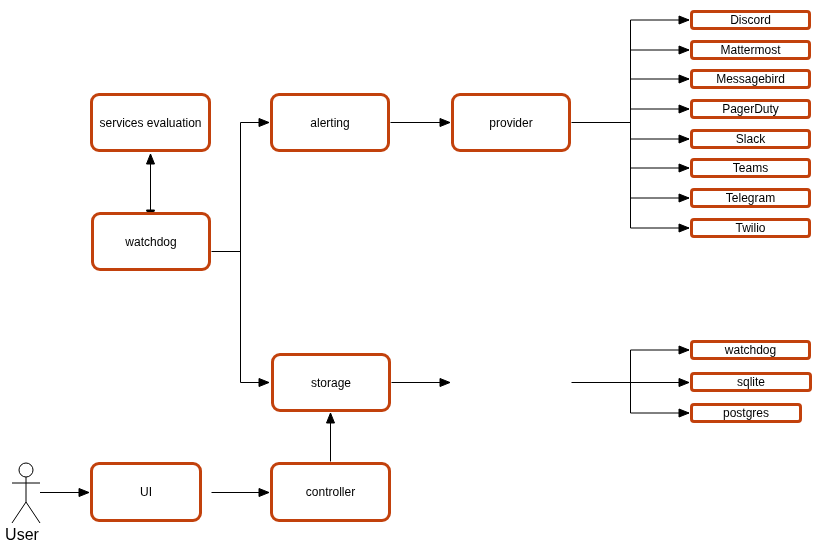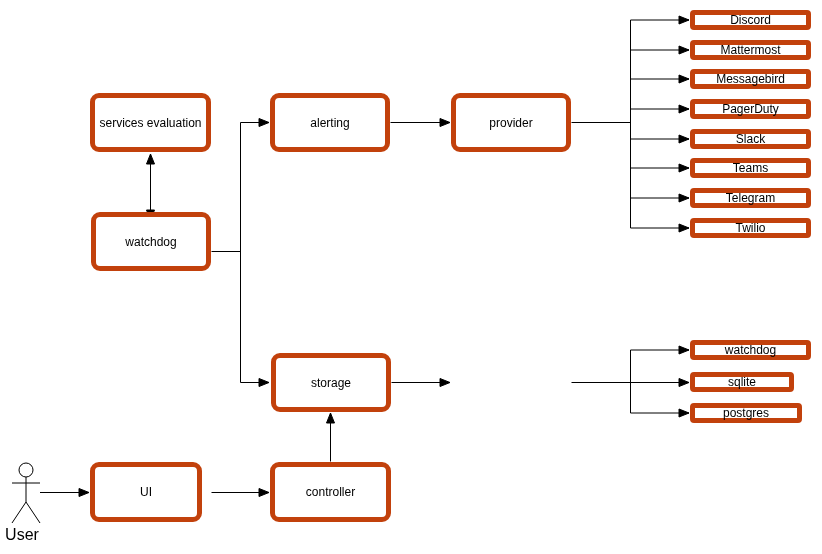--- a/index.html
+++ b/index.html
@@ -20,21 +20,21 @@
     position: absolute;
     left: 0;
     top: 0;
     width: 822px;
     height: 554px;
   }
   .node {
     position: absolute;
     box-sizing: border-box;
     background: #ffffff;
-    border: 5px solid #c2410c;
+    border: 3px solid #c2410c;
     display: flex;
     align-items: center;
     justify-content: center;
     text-align: center;
     font-size: 12px;
     line-height: 14px;
     color: #000000;
     white-space: nowrap;
   }
   .node.big {
@@ -126,18 +126,18 @@
   <div class="node item" style="left:690px;top:10px;width:121px;height:20px">Discord</div>
   <div class="node item" style="left:690px;top:40px;width:121px;height:20px">Mattermost</div>
   <div class="node item" style="left:690px;top:69px;width:121px;height:20px">Messagebird</div>
   <div class="node item" style="left:690px;top:99px;width:121px;height:20px">PagerDuty</div>
   <div class="node item" style="left:690px;top:158px;width:121px;height:20px">Teams</div>
   <div class="node item" style="left:690px;top:129px;width:121px;height:20px">Slack</div>
   <div class="node item" style="left:690px;top:188px;width:121px;height:20px">Telegram</div>
   <div class="node item" style="left:690px;top:218px;width:121px;height:20px">Twilio</div>
 
   <div class="node item" style="left:690px;top:340px;width:121px;height:20px">watchdog</div>
-  <div class="node item" style="left:690px;top:372px;width:104px;height:20px">sqlite</div>
+  <div class="node item" style="left:690px;top:372px;width:122px;height:20px">sqlite</div>
   <div class="node item" style="left:690px;top:403px;width:112px;height:20px">postgres</div>
 
   <div class="actor-label">User</div>
 
 </div>
 
 </body></html>

